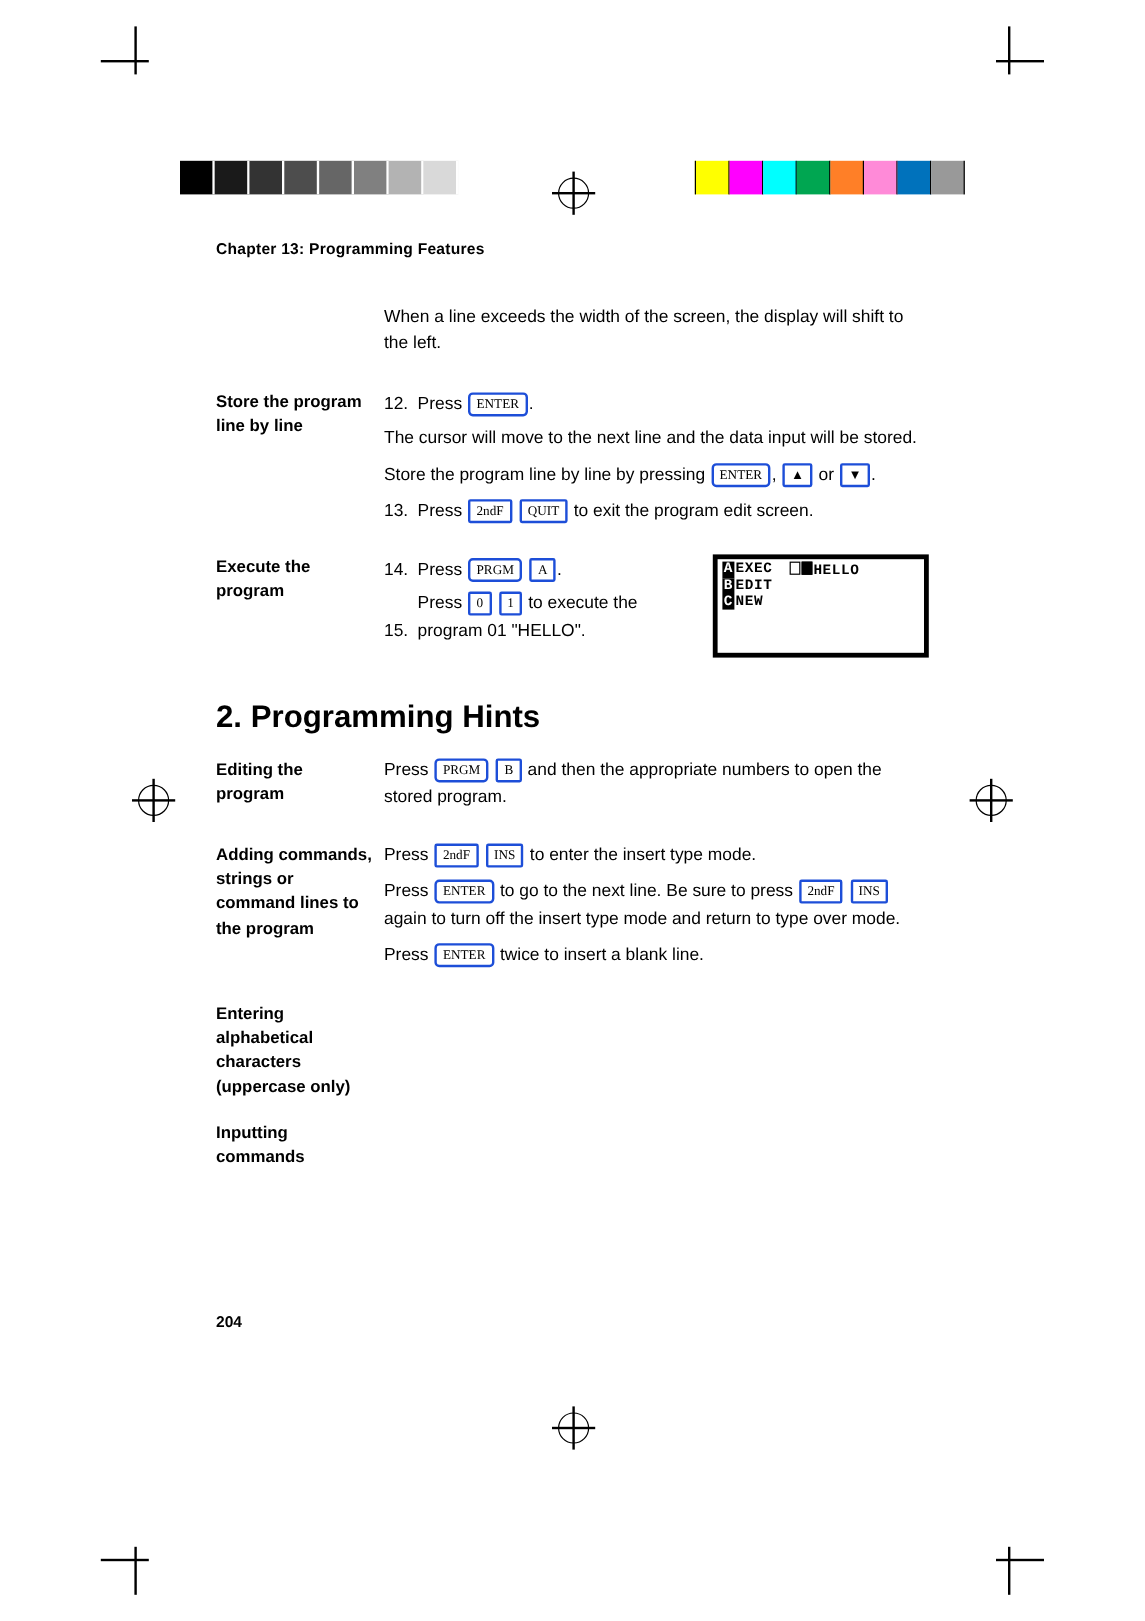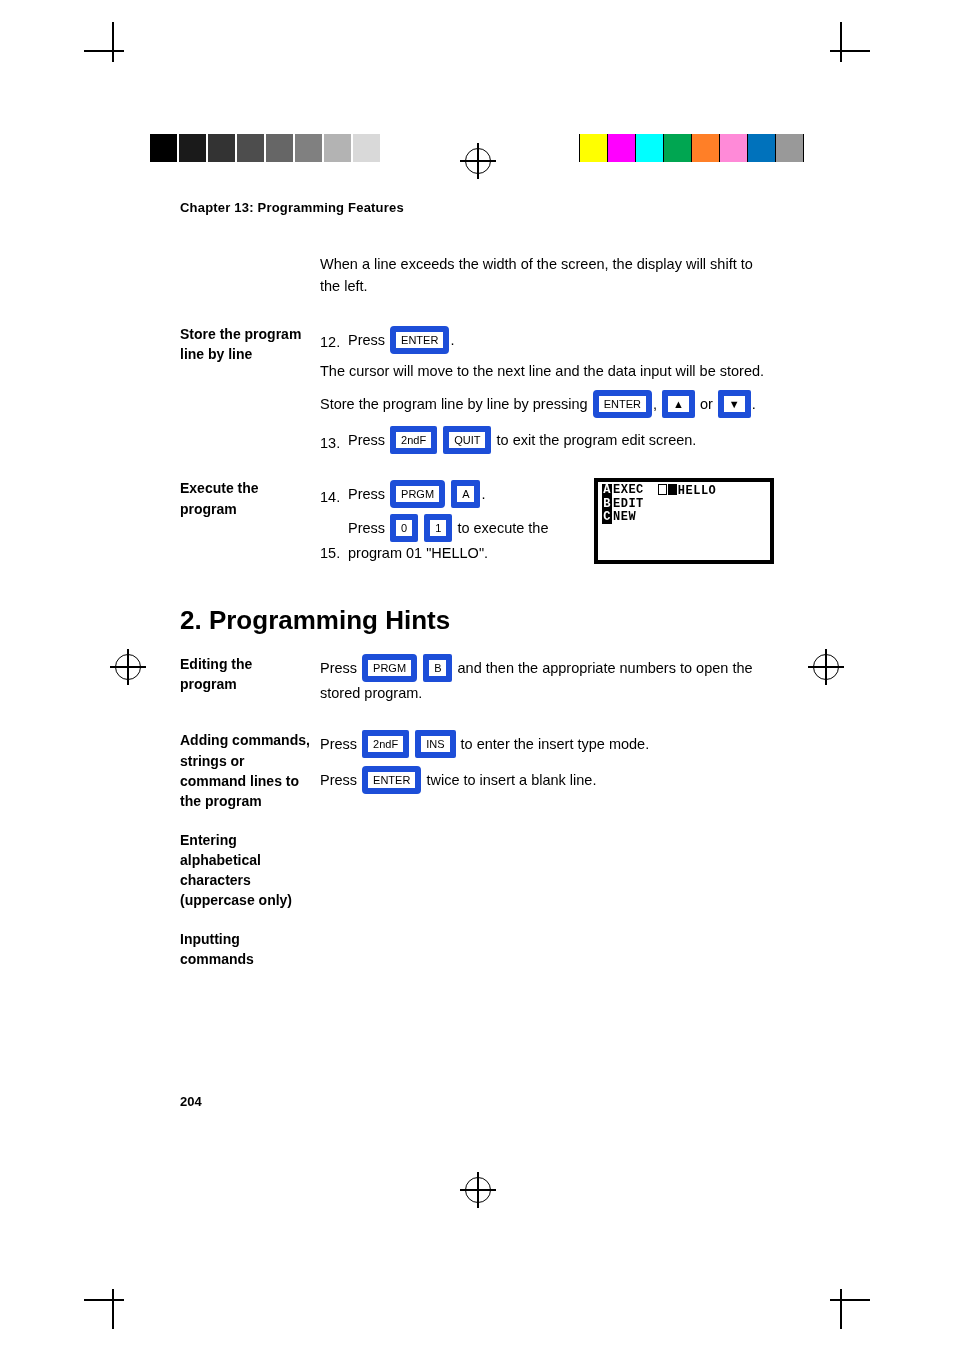--- a/index.html
+++ b/index.html
@@ -122,27 +122,27 @@
   .step .txt { flex: 1 1 auto; }
   .indent { margin-left: 28px; }
   .heading {
     font-size: 26px;
     font-weight: bold;
     margin-top: 34px;
     margin-bottom: 14px;
   }
   .key {
     display: inline-block;
-    border: 6px solid #1d4ed8;
+    border: 2px solid #1d4ed8;
     border-radius: 4px;
     padding: 0 5px;
     font-size: 11px;
     line-height: 16px;
     vertical-align: 1px;
-    font-family: Liberation Sans, sans-serif;
+    font-family: Liberation Serif, serif;
     white-space: nowrap;
     margin: 0 1px;
   }
   .key.sq { border-radius: 2px; }
   .pagenum {
     position: absolute;
     left: 180px;
     bottom: 242px;
     font-size: 13px;
     font-weight: bold;
@@ -315,20 +315,23 @@
       </div>
     </div>
 
     <div class="row">
       <div class="side">Adding commands, strings or command lines to the program</div>
       <div class="body">
         <p>
           <span>Press </span><span class="key sq">2ndF</span> <span class="key sq">INS</span><span> to enter the insert type mode.</span>
         </p>
         <p>
+          <span>Press </span><span class="key">ENTER</span><span> to go to the next line. Be sure to press </span><span class="key sq">2ndF</span> <span class="key sq">INS</span><span> again to turn off the insert type mode and return to type over mode.</span>
+        </p>
+        <p>
           <span>Press </span><span class="key">ENTER</span><span> twice to insert a blank line.</span>
         </p>
       </div>
     </div>
 
     <div class="row">
       <div class="side">Entering alphabetical characters (uppercase only)</div>
     </div>
 
     <div class="row">

